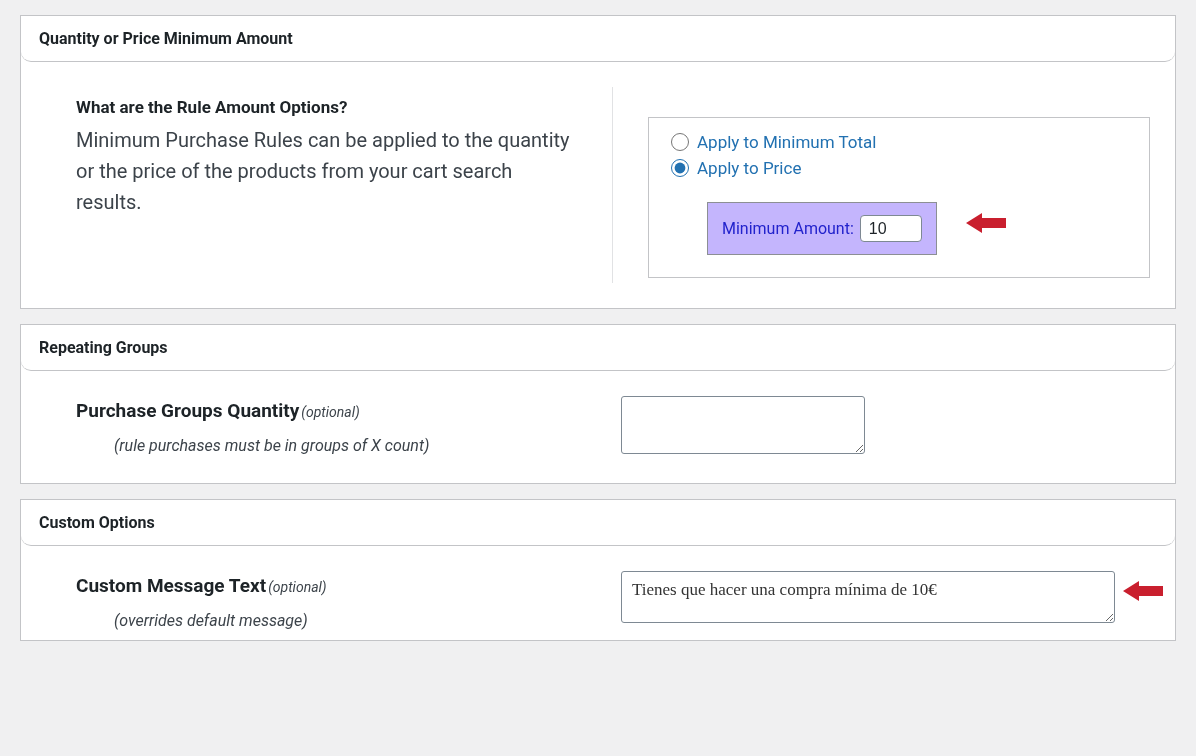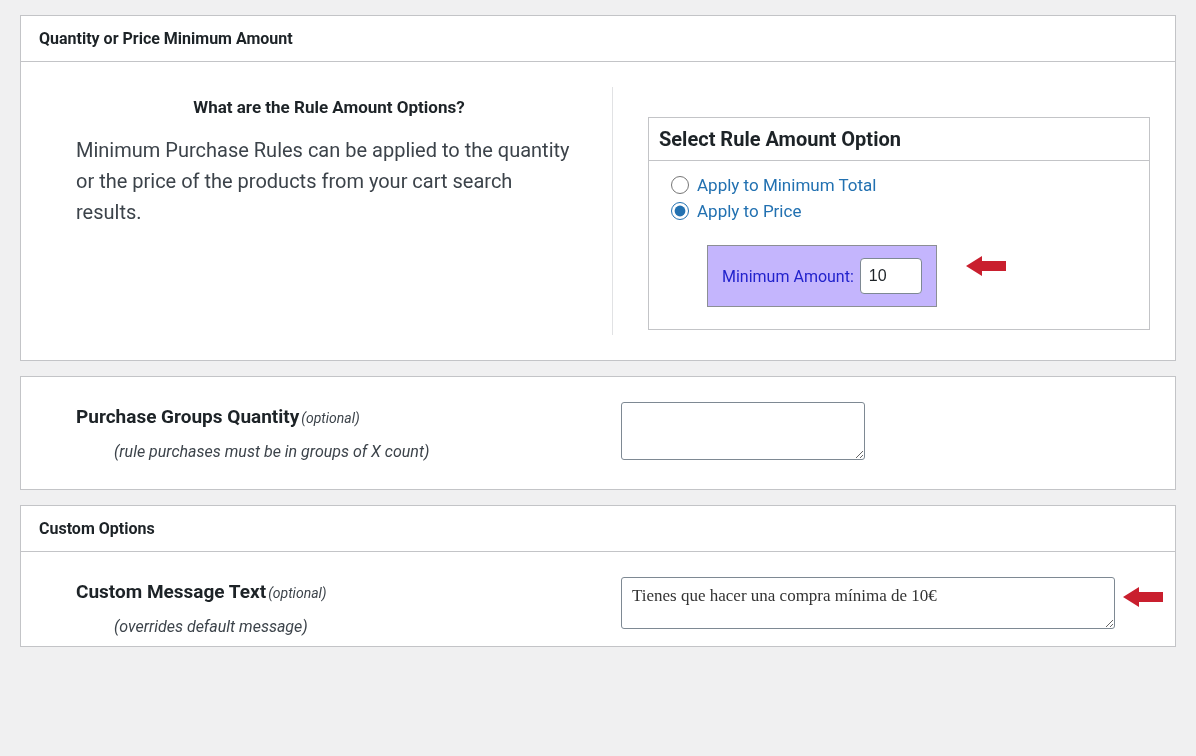--- a/index.html
+++ b/index.html
@@ -14,20 +14,21 @@
       background: #fff;
       border: 1px solid #c3c4c7;
       margin-top: 15px;
     }
     .panel-header {
       padding: 13px 18px;
       border-bottom: 1px solid #c3c4c7;
       font-weight: 700;
       font-size: 16px;
       color: #1d2327;
+      border-radius: 10px;
     }
     .panel-body {
       padding: 25px 25px 25px 55px;
     }
     .two-col {
       display: flex;
       position: relative;
     }
     .left-col {
       width: 50%;
@@ -39,22 +40,21 @@
     .right-col {
       width: 50%;
       padding-left: 35px;
       padding-top: 30px;
       padding-bottom: 5px;
     }
     .q-heading {
       font-weight: 700;
       font-size: 17px;
       color: #1d2327;
-      margin-bottom: 18px;
-      text-align: center;
+      margin-bottom: 8px;
     }
     .q-desc {
       color: #3c434a;
       font-size: 20px;
       line-height: 1.55;
     }
     .fieldset {
       border: 1px solid #c3c4c7;
     }
     .fieldset-header {
@@ -94,21 +94,21 @@
       align-items: center;
       position: relative;
     }
     .min-amount-label {
       color: #2222cc;
       font-size: 16px;
       margin-right: 6px;
     }
     .min-amount-input {
       width: 62px;
-      height: 36px;
+      height: 27px;
       border: 1px solid #7e8993;
       border-radius: 4px;
       padding: 0 8px;
       font-size: 16px;
       background: #fff;
       color: #1d2327;
     }
     .arrow {
       position: absolute;
       width: 40px;
@@ -172,21 +172,20 @@
 <div class="panel">
   <div class="panel-header">Quantity or Price Minimum Amount</div>
   <div class="panel-body">
     <div class="two-col">
       <div class="left-col">
         <div class="q-heading">What are the Rule Amount Options?</div>
         <div class="q-desc">Minimum Purchase Rules can be applied to the quantity or the price of the products from your cart search results.</div>
       </div>
       <div class="right-col">
         <div class="fieldset">
-          <div class="fieldset-header">Select Rule Amount Option</div>
           <div class="fieldset-body">
             <div class="radio-row">
               <input type="radio" name="amount_option" style="">
               <label>Apply to Minimum Total</label>
             </div>
             <div class="radio-row">
               <input type="radio" name="amount_option" checked="" style="">
               <label>Apply to Price</label>
             </div>
             <div class="min-amount-box">
@@ -199,20 +198,21 @@
               </div>
             </div>
           </div>
         </div>
       </div>
     </div>
   </div>
 </div>
 
 <div class="panel">
+  <div class="panel-header">Repeating Groups</div>
   <div class="panel-body">
     <div class="row">
       <div class="row-left">
         <span class="field-label">Purchase Groups Quantity</span><span class="optional">(optional)</span>
         <div class="field-hint">(rule purchases must be in groups of X count)</div>
       </div>
       <div class="row-right">
         <textarea class="ta-small" style=""></textarea>
       </div>
     </div>

